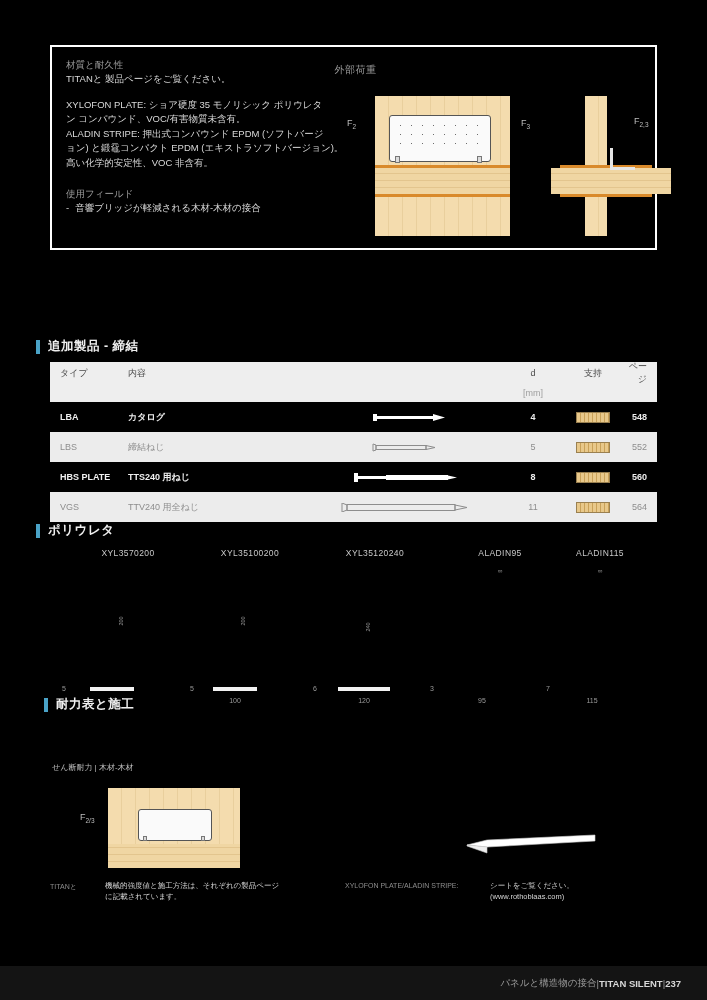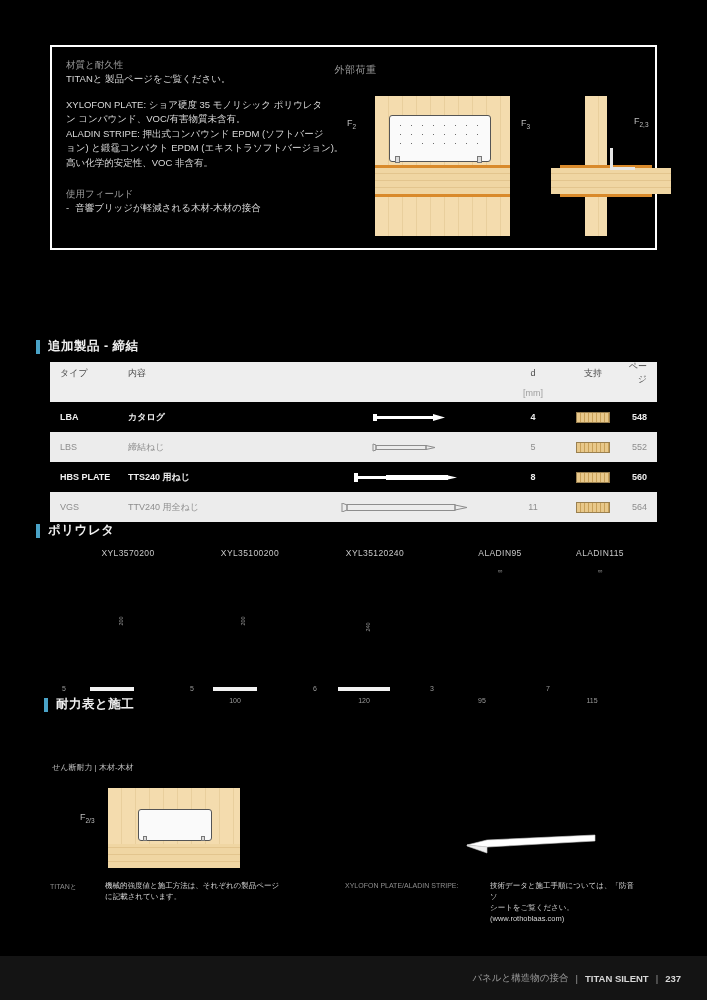--- a/index.html
+++ b/index.html
@@ -60,23 +60,23 @@
          transform:rotate(-90deg);transform-origin:center;white-space:nowrap;}
   .dbar{position:absolute;height:4px;background:#f2f2f2;}
   .dleft{position:absolute;font-size:7px;color:#9a9a9a;}
   .dbot{position:absolute;font-size:7px;color:#9a9a9a;text-align:center;}
 
   
   .cap-s{position:absolute;font-size:8px;color:#bdbdbd;}
   .cap-k{position:absolute;font-size:7px;color:#8d8d8d;}
   .cap-v{position:absolute;font-size:7.5px;color:#d5d5d5;line-height:11px;width:145px;}
 
-  .footer{position:absolute;left:0;bottom:0;width:707px;height:44px;background:#141414;
+  .footer{position:absolute;left:0;bottom:0;width:707px;height:34px;background:#141414;
           display:flex;align-items:center;justify-content:flex-end;padding-right:26px;
-          box-sizing:border-box;gap:7px;font-size:9.5px;color:#9a9a9a;}
+          box-sizing:border-box;font-size:9.5px;color:#9a9a9a;}
   .footer .strong{color:#d8d8d8;font-weight:700;}
 </style>
 </head>
 <body>
 
 <div class="infobox">
 
   <div class="info-text">
     <div class="it-head">材質と耐久性</div>
     <div class="it-body">TITANと 製品ページをご覧ください。</div>
@@ -293,21 +293,20 @@
     <path d="M2 12 L22 7 L130 2 L130 8 L22 14 Z" fill="#ffffff" stroke="#cfcfcf" stroke-width="0.6"></path>
     <path d="M2 12 L22 14 L22 20 L2 13 Z" fill="#efefef" stroke="#cfcfcf" stroke-width="0.6"></path>
   </svg>
 </div>
 
 <div class="cap-k" style="left:50px;top:882px;">TITANと</div>
 <div class="cap-v" style="left:105px;top:880px;width:180px;">機械的強度値と施工方法は、それぞれの製品ページに記載されています。</div>
 
 <div class="cap-k" style="left:345px;top:882px;">XYLOFON PLATE/ALADIN STRIPE:</div>
 <div class="cap-v" style="left:490px;top:880px;">
-  <div>技術データと施工手順については、「防音ソ</div>
   <div>シートをご覧ください。</div>
   <div>(www.rothoblaas.com)</div>
 </div>
 
 <div class="footer">
   <span>パネルと構造物の接合</span>
   <span>|</span>
   <span class="strong">TITAN SILENT</span>
   <span>|</span>
   <span class="strong">237</span>

